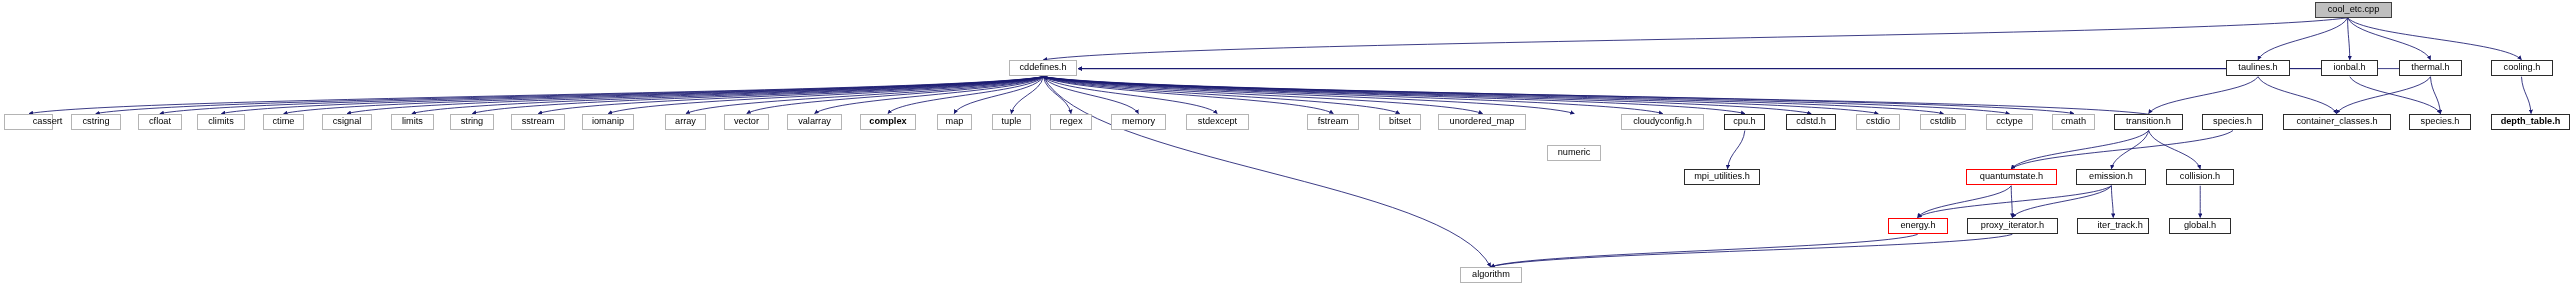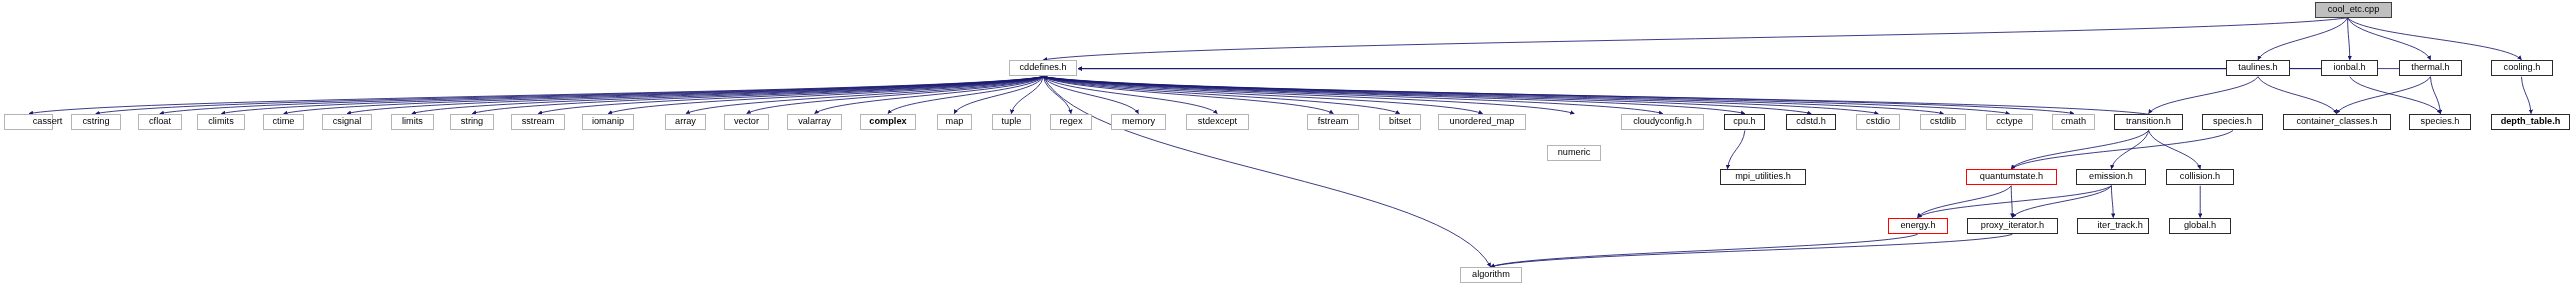--- a/index.html
+++ b/index.html
@@ -240,21 +240,21 @@
       </div>
       <div class="node local" id="node-container_classes_h" style="left: 2283px; top: 114px; width: 108px;">
         <span class="label">container_classes.h</span>
       </div>
       <div class="node local" id="node-module_h" style="left: 2409px; top: 114px; width: 62px;">
         <span class="label">species.h</span>
       </div>
       <div class="node local" id="node-depth_table_h" style="left: 2491px; top: 114px; width: 79px; font-weight: bold;">
         <span class="label">depth_table.h</span>
       </div>
-      <div class="node local" id="node-mpi_utilities_h" style="left: 1684px; top: 169px; width: 86px; margin-left: 36px;">
+      <div class="node local" id="node-mpi_utilities_h" style="left: 1684px; top: 169px; width: 76px;">
         <span class="label">mpi_utilities.h</span>
       </div>
       <div class="node highlight" id="node-quantumstate_h" style="left: 1966px; top: 169px; width: 91px;">
         <span class="label">quantumstate.h</span>
       </div>
       <div class="node local" id="node-emission_h" style="left: 2076px; top: 169px; width: 70px;">
         <span class="label">emission.h</span>
       </div>
       <div class="node local" id="node-collision_h" style="left: 2166px; top: 169px; width: 68px;">
         <span class="label">collision.h</span>

